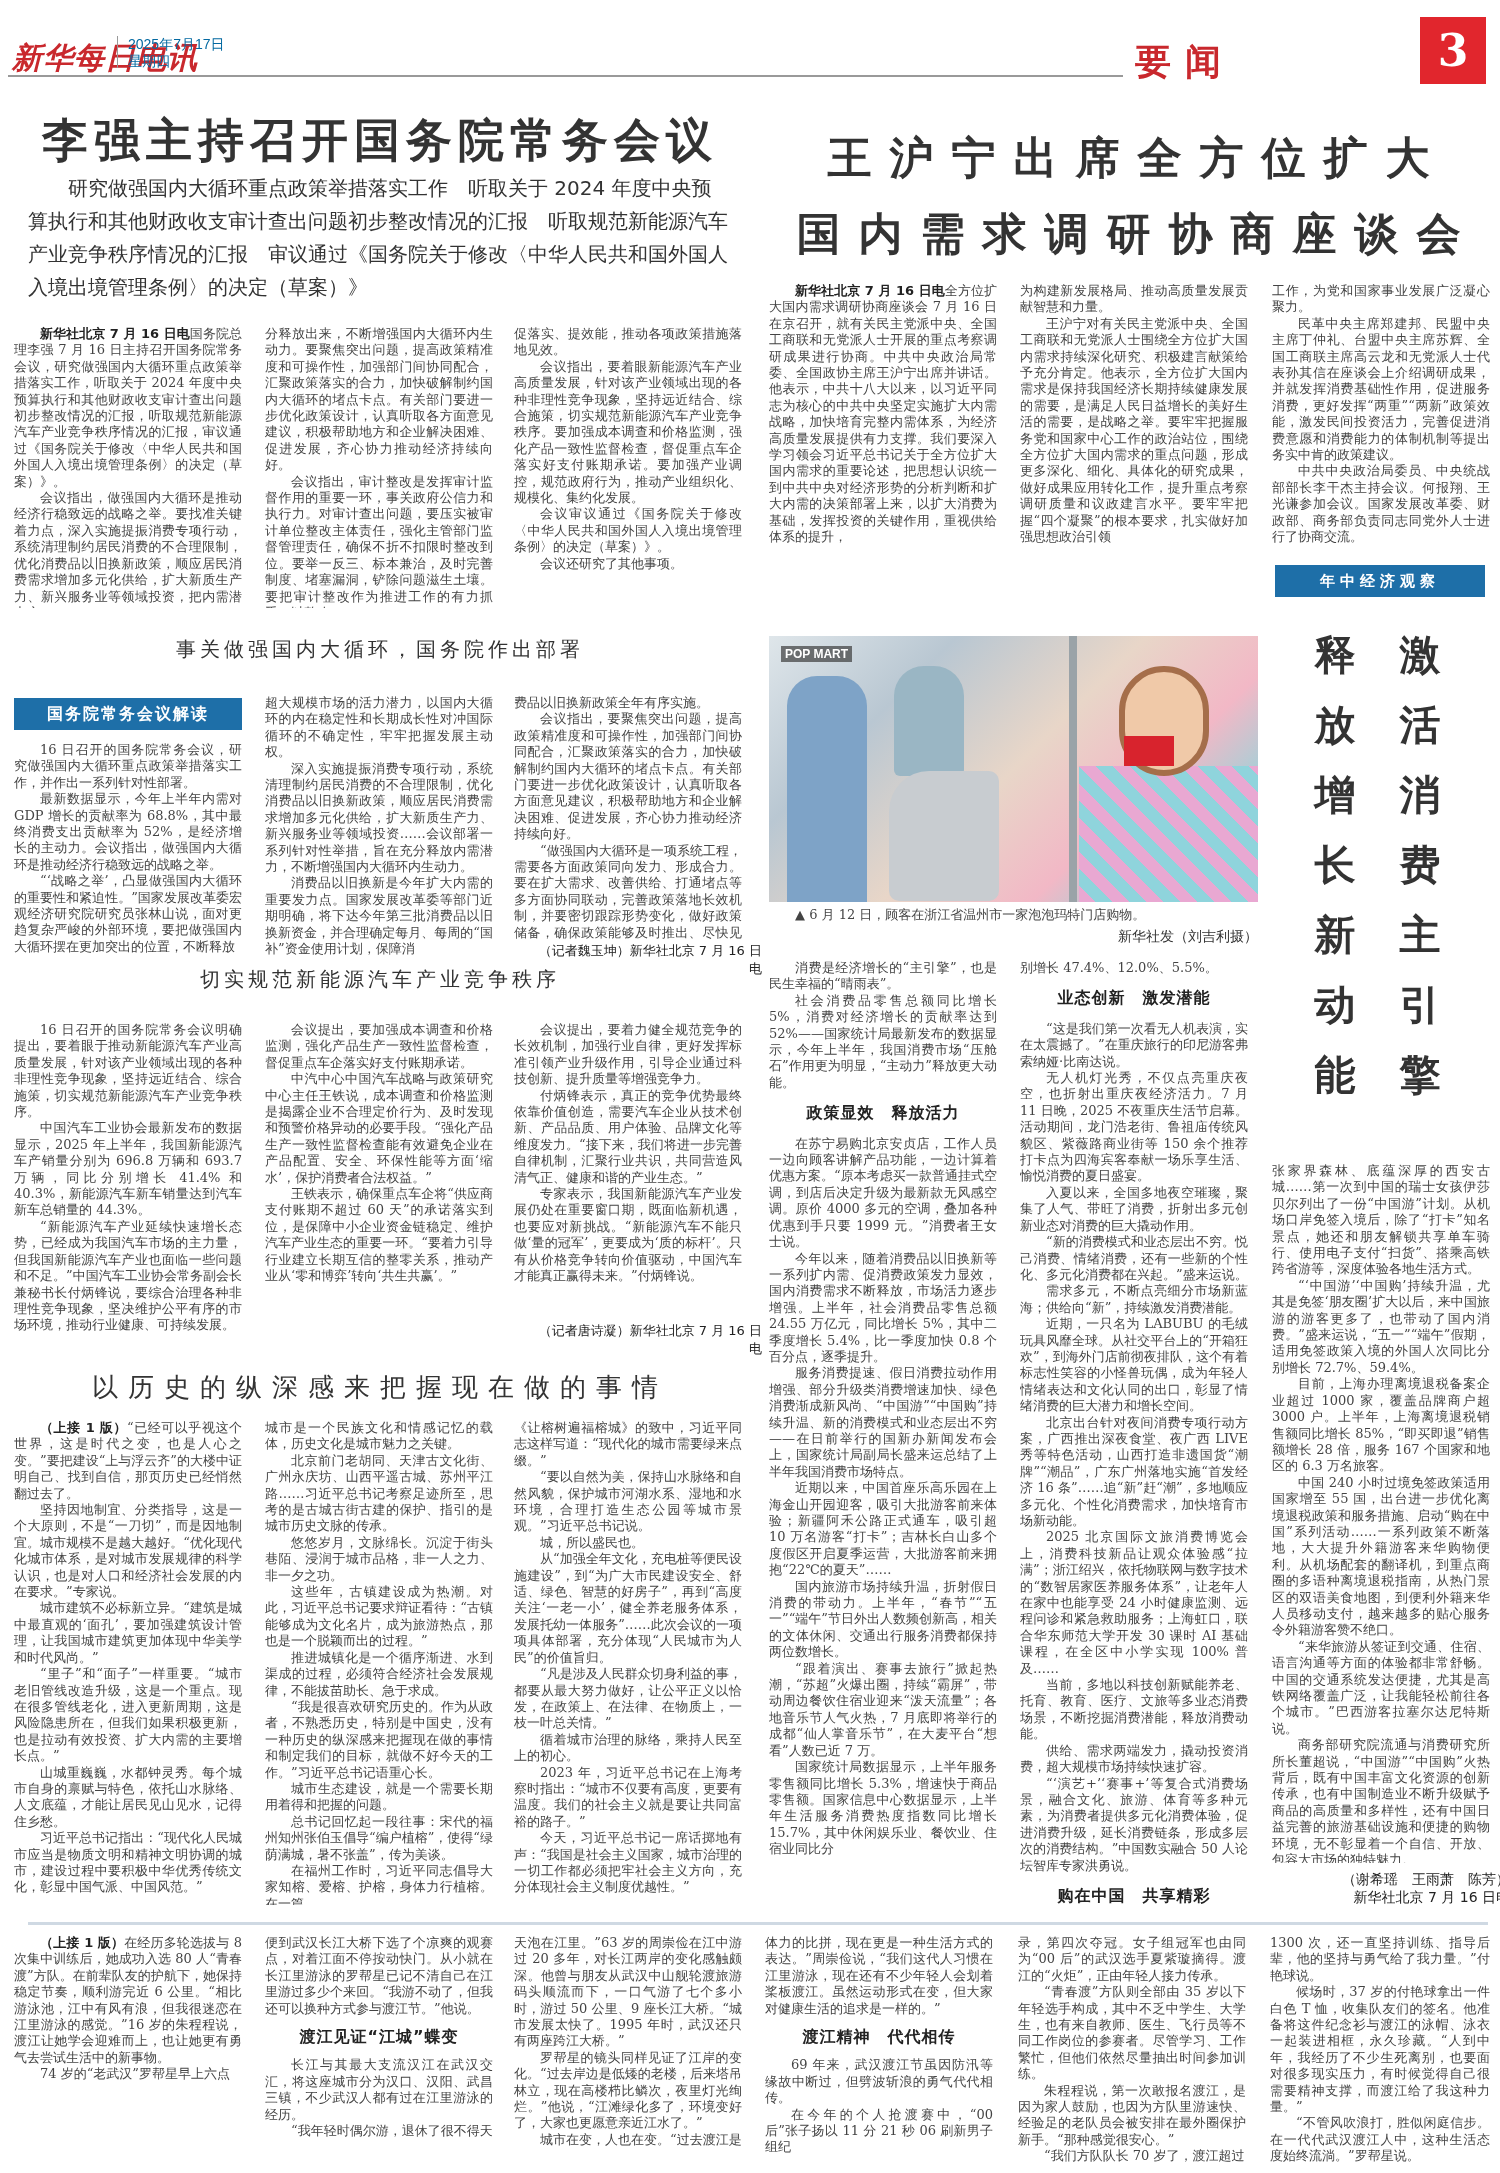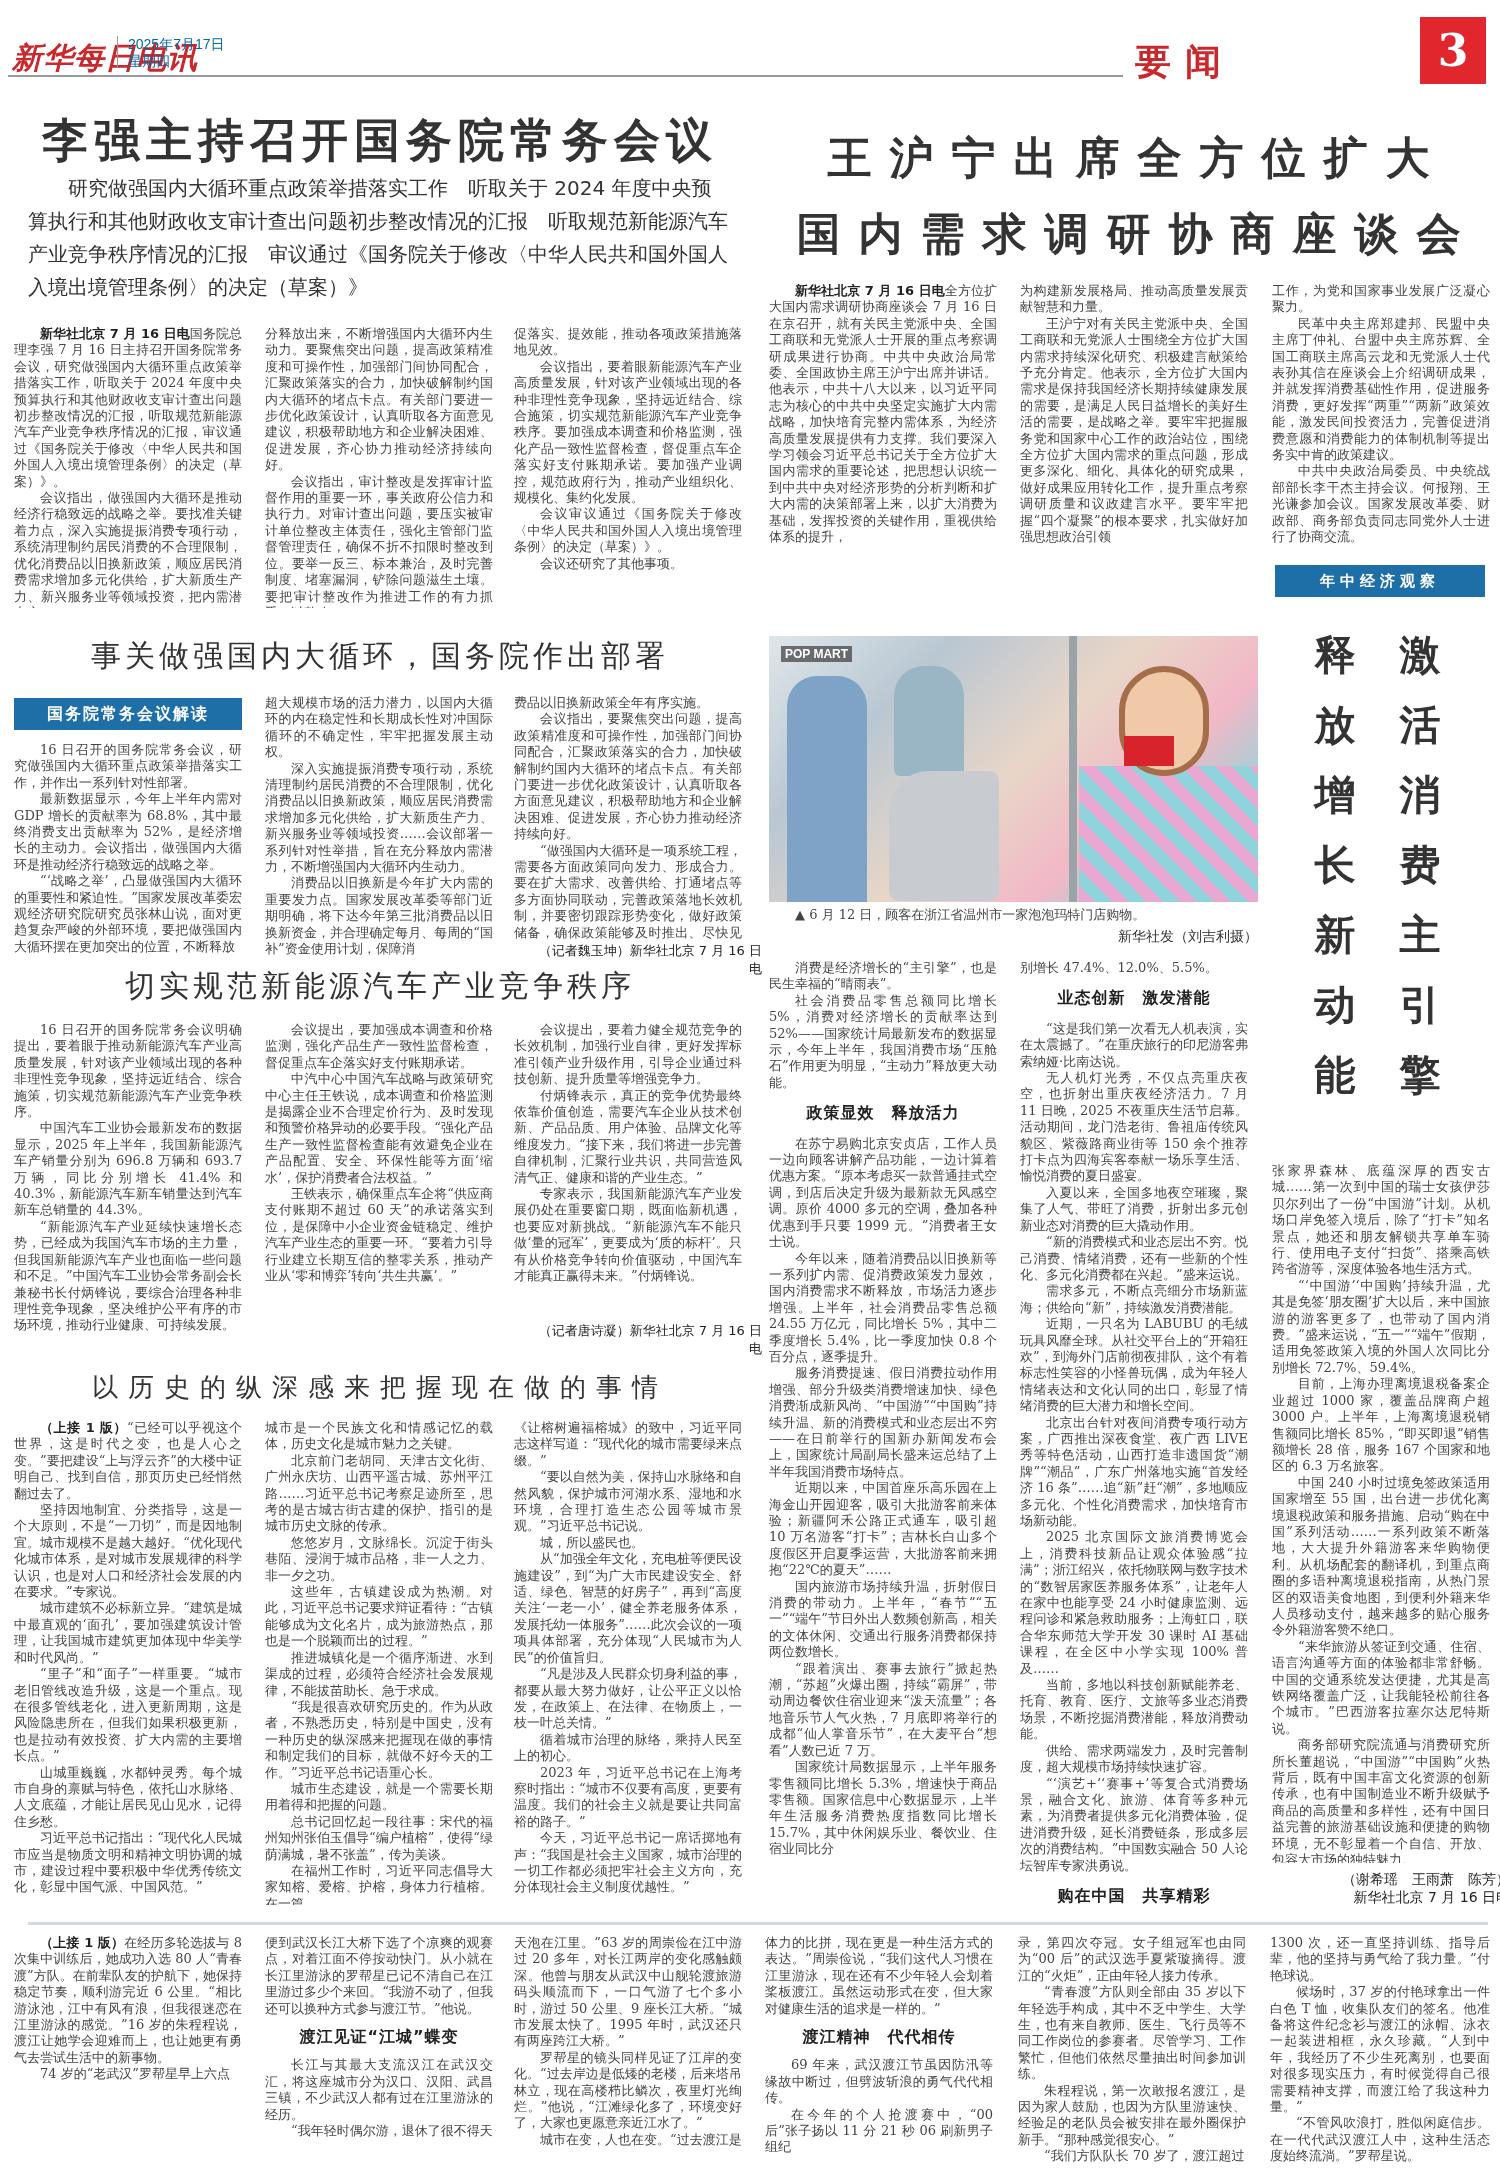--- a/index.html
+++ b/index.html
@@ -10,21 +10,21 @@
   .masthead-date { left: 128px; top: 36px; font-family: "Liberation Sans", sans-serif; font-size: 14px; color: #0369a1; line-height: 17px; }
   .masthead-rule { left: 8px; top: 75px; width: 1115px; height: 2px; background: #999; }
   .section-label { left: 1135px; top: 38px; font-size: 36px; font-weight: bold; color: #c9282d; letter-spacing: 14px; font-family: "DejaVu Serif", serif; }
   .page-num { left: 1420px; top: 17px; width: 66px; height: 67px; background: #e1262d; color: #fff; font-size: 44px; font-weight: bold; text-align: center; line-height: 67px; font-family: "DejaVu Serif", serif; }
   .hl1 { left: 30px; top: 110px; width: 700px; font-size: 46px; font-weight: bold; color: #333; letter-spacing: 6px; text-align: center; font-family: "DejaVu Serif", serif; }
   .deck { left: 28px; top: 172px; width: 700px; font-family: "DejaVu Sans", sans-serif; font-size: 20px; line-height: 33px; color: #333; }
   .hl-right { left: 785px; top: 120px; width: 705px; font-size: 44px; font-weight: bold; color: #333; letter-spacing: 18px; line-height: 76px; text-align: center; font-family: "DejaVu Serif", serif; }
   .col { position: absolute; font-family: "DejaVu Serif", serif; font-size: 13px; line-height: 16.4px; color: #444; text-align: justify; overflow: hidden; }
   .col p { text-indent: 2em; }
   .col b { font-family: "DejaVu Sans", sans-serif; color: #222; }
-  .sub-hl { position: absolute; font-size: 30px; color: #333; letter-spacing: 4px; text-align: center; font-family: "DejaVu Serif", serif; }
+  .sub-hl { position: absolute; font-size: 20px; color: #333; letter-spacing: 4px; text-align: center; font-family: "DejaVu Serif", serif; }
   .badge { position: absolute; background: #1e6fa8; color: #fff; font-family: "DejaVu Sans", sans-serif; font-weight: bold; text-align: center; }
   .photo { left: 769px; top: 636px; width: 489px; height: 266px; background: linear-gradient(135deg,#dfe6ea 0%,#b9c7d2 25%,#e8d6c8 50%,#f2b8c6 70%,#9dd2d9 85%,#d86a8a 100%); overflow: hidden; }
   .photo .shop-sign { position: absolute; left: 12px; top: 10px; font-family: "Liberation Sans", sans-serif; font-size: 12px; font-weight: bold; color: #fff; background: rgba(60,60,60,.7); padding: 1px 4px; }
   .photo .person { position: absolute; left: 18px; top: 40px; width: 80px; height: 226px; background: #7ea3c7; border-radius: 30px 30px 0 0; }
   .photo .stroller { position: absolute; left: 120px; top: 135px; width: 110px; height: 130px; background: #c8ccd0; border-radius: 40px 10px 10px 10px; }
   .photo .woman { position: absolute; left: 125px; top: 30px; width: 70px; height: 110px; background: #9ab6c4; border-radius: 30px 30px 6px 6px; }
   .photo .shelf { position: absolute; left: 310px; top: 130px; width: 179px; height: 136px; background: repeating-linear-gradient(45deg,#e9a8d2 0 12px,#8fd4dc 12px 24px); }
   .photo .doll { position: absolute; left: 350px; top: 30px; width: 90px; height: 110px; background: #f0c9a8; border-radius: 45px; border: 6px solid #a56e4a; }
   .photo .giftbox { position: absolute; left: 355px; top: 100px; width: 50px; height: 30px; background: #d8232d; }
   .photo .pillar { position: absolute; left: 300px; top: 0; width: 8px; height: 266px; background: #9aa3a8; }
@@ -202,21 +202,21 @@
   <div class="sect-head" style="position:static; margin:14px 0;">业态创新　激发潜能</div>
   <p>“这是我们第一次看无人机表演，实在太震撼了。”在重庆旅行的印尼游客弗索纳娅·比南达说。</p>
   <p>无人机灯光秀，不仅点亮重庆夜空，也折射出重庆夜经济活力。7 月 11 日晚，2025 不夜重庆生活节启幕。活动期间，龙门浩老街、鲁祖庙传统风貌区、紫薇路商业街等 150 余个推荐打卡点为四海宾客奉献一场乐享生活、愉悦消费的夏日盛宴。</p>
   <p>入夏以来，全国多地夜空璀璨，聚集了人气、带旺了消费，折射出多元创新业态对消费的巨大撬动作用。</p>
   <p>“新的消费模式和业态层出不穷。悦己消费、情绪消费，还有一些新的个性化、多元化消费都在兴起。”盛来运说。</p>
   <p>需求多元，不断点亮细分市场新蓝海；供给向“新”，持续激发消费潜能。</p>
   <p>近期，一只名为 LABUBU 的毛绒玩具风靡全球。从社交平台上的“开箱狂欢”，到海外门店前彻夜排队，这个有着标志性笑容的小怪兽玩偶，成为年轻人情绪表达和文化认同的出口，彰显了情绪消费的巨大潜力和增长空间。</p>
   <p>北京出台针对夜间消费专项行动方案，广西推出深夜食堂、夜广西 LIVE 秀等特色活动，山西打造非遗国货“潮牌”“潮品”，广东广州落地实施“首发经济 16 条”……追“新”赶“潮”，多地顺应多元化、个性化消费需求，加快培育市场新动能。</p>
   <p>2025 北京国际文旅消费博览会上，消费科技新品让观众体验感“拉满”；浙江绍兴，依托物联网与数字技术的“数智居家医养服务体系”，让老年人在家中也能享受 24 小时健康监测、远程问诊和紧急救助服务；上海虹口，联合华东师范大学开发 30 课时 AI 基础课程，在全区中小学实现 100% 普及……</p>
   <p>当前，多地以科技创新赋能养老、托育、教育、医疗、文旅等多业态消费场景，不断挖掘消费潜能，释放消费动能。</p>
-  <p>供给、需求两端发力，及时完善制度，超大规模市场持续快速扩容。</p>
+  <p>供给、需求两端发力，撬动投资消费，超大规模市场持续快速扩容。</p>
   <p>“‘演艺+’‘赛事+’等复合式消费场景，融合文化、旅游、体育等多种元素，为消费者提供多元化消费体验，促进消费升级，延长消费链条，形成多层次的消费结构。”中国数实融合 50 人论坛智库专家洪勇说。</p>
   <div class="sect-head" style="position:static; margin:14px 0;">购在中国　共享精彩</div>
 
 </div>
 <div class="col" style="left:1272px; top:1163px; width:218px; height:700px;">
   <p style="text-indent:0">张家界森林、底蕴深厚的西安古城……第一次到中国的瑞士女孩伊莎贝尔列出了一份“中国游”计划。从机场口岸免签入境后，除了“打卡”知名景点，她还和朋友解锁共享单车骑行、使用电子支付“扫货”、搭乘高铁跨省游等，深度体验各地生活方式。</p>
   <p>“‘中国游’‘中国购’持续升温，尤其是免签‘朋友圈’扩大以后，来中国旅游的游客更多了，也带动了国内消费。”盛来运说，“五一”“端午”假期，适用免签政策入境的外国人次同比分别增长 72.7%、59.4%。</p>
   <p>目前，上海办理离境退税备案企业超过 1000 家，覆盖品牌商户超 3000 户。上半年，上海离境退税销售额同比增长 85%，“即买即退”销售额增长 28 倍，服务 167 个国家和地区的 6.3 万名旅客。</p>
   <p>中国 240 小时过境免签政策适用国家增至 55 国，出台进一步优化离境退税政策和服务措施、启动“购在中国”系列活动……一系列政策不断落地，大大提升外籍游客来华购物便利。从机场配套的翻译机，到重点商圈的多语种离境退税指南，从热门景区的双语美食地图，到便利外籍来华人员移动支付，越来越多的贴心服务令外籍游客赞不绝口。</p>
   <p>“来华旅游从签证到交通、住宿、语言沟通等方面的体验都非常舒畅。中国的交通系统发达便捷，尤其是高铁网络覆盖广泛，让我能轻松前往各个城市。”巴西游客拉塞尔达尼特斯说。</p>

